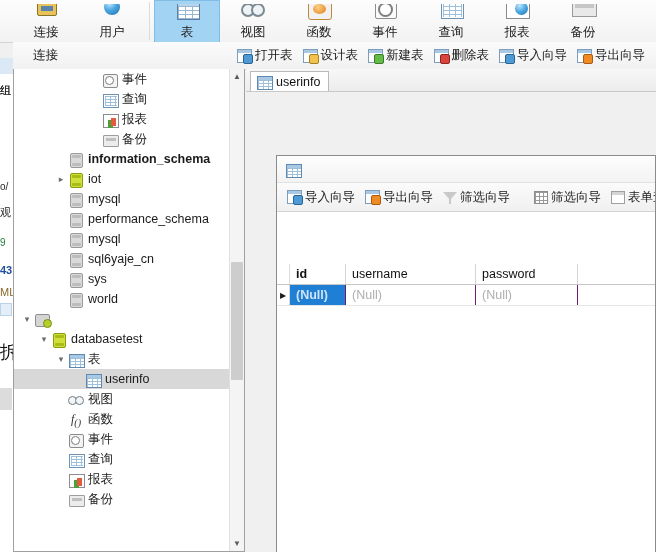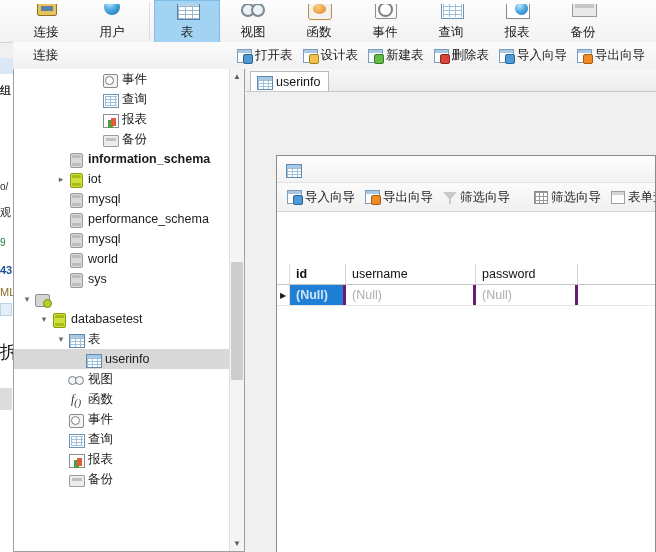--- a/index.html
+++ b/index.html
@@ -438,21 +438,21 @@
   .dg-marker {
     width:12px; flex:0 0 12px;
     display:flex; align-items:center; justify-content:center;
     border-right:1px solid #dcdcdc;
     font-size:8px; color:#1a1a1a;
     background:#ffffff;
   }
   .dg-td {
     font-size:12.5px; color:#aeaeae;
     padding-left:6px; line-height:20px;
-    border-right:3px solid #701a75;
+    border-right:1px solid #701a75;
     box-sizing:border-box; white-space:nowrap; overflow:hidden;
   }
   .dg-td.sel { background:#1f7fd4; color:#cfe4f6; }
 
   .col-id { width:56px; flex:0 0 56px;font-weight:bold; }
   .col-user { width:130px; flex:0 0 130px; }
   .col-pass { width:102px; flex:0 0 102px; }
 </style>
 </head>
 <body>
@@ -635,28 +635,35 @@
           <span class="tico">
             <span class="i-db"></span>
           </span>
           <span class="tlabel">mysql</span>
         </div>
         <div class="tnode" style="padding-left: 40px;">
           <span class="twist"></span>
           <span class="tico">
             <span class="i-db"></span>
           </span>
+          <span class="tlabel">sql6yaje_cn</span>
+        </div>
+        <div class="tnode" style="padding-left: 40px;">
+          <span class="twist"></span>
+          <span class="tico">
+            <span class="i-db"></span>
+          </span>
+          <span class="tlabel">sys</span>
+        </div>
+        <div class="tnode" style="padding-left: 40px;">
+          <span class="twist"></span>
+          <span class="tico">
+            <span class="i-db"></span>
+          </span>
           <span class="tlabel">world</span>
-        </div>
-        <div class="tnode" style="padding-left: 40px;">
-          <span class="twist"></span>
-          <span class="tico">
-            <span class="i-db"></span>
-          </span>
-          <span class="tlabel">sys</span>
         </div>
         <div class="tnode" style="padding-left: 6px;">
           <span class="twist">▾</span>
           <span class="tico">
             <span class="i-conn"></span>
           </span>
         </div>
         <div class="tnode" style="padding-left: 23px;">
           <span class="twist">▾</span>
           <span class="tico">

